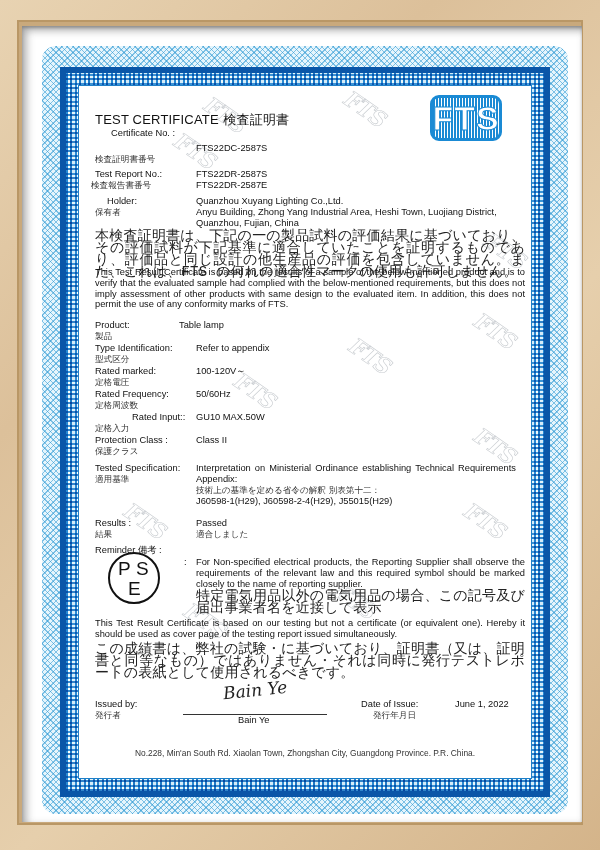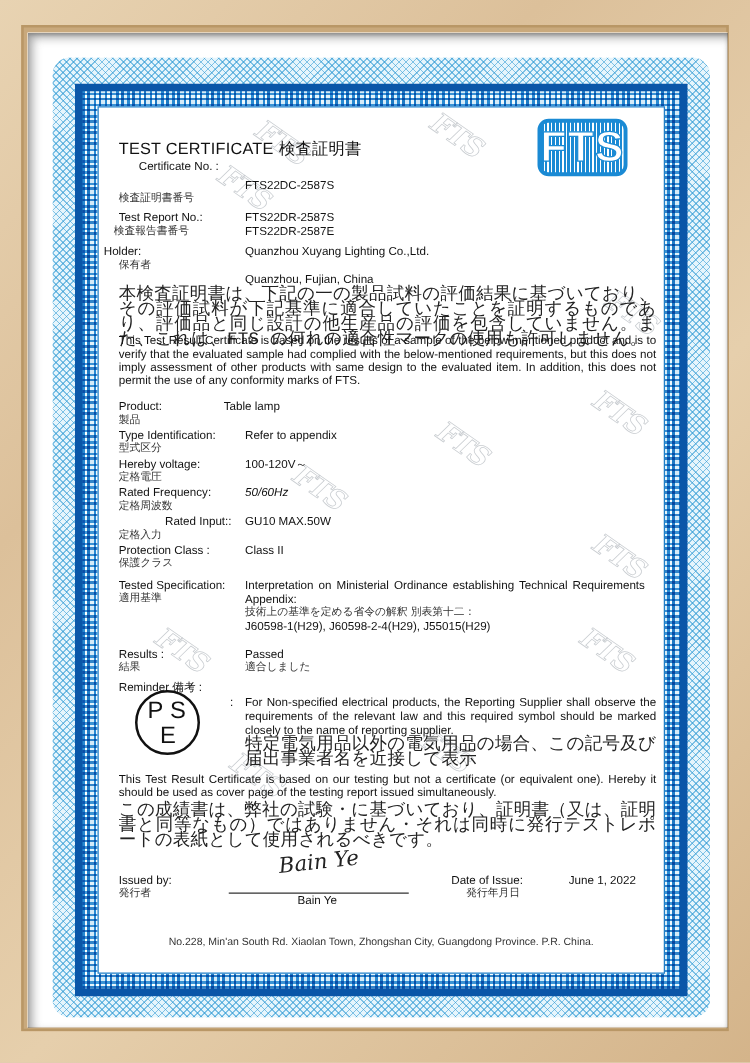--- a/index.html
+++ b/index.html
@@ -141,43 +141,44 @@
 
   <span class="txt" style="left:12px; top:40px;margin-left:16px;">Certificate No. :</span>
   <span class="txt jpt" style="left:12px; top:66px;">検査証明書番号</span>
   <span class="txt" style="left:113px; top:55px;">FTS22DC-2587S</span>
 
   <span class="txt" style="left:12px; top:81px;">Test Report No.:</span>
   <span class="txt jpt" style="left:8px; top:92px;">検査報告書番号</span>
   <span class="txt" style="left:113px; top:81px;">FTS22DR-2587S</span>
   <span class="txt" style="left:113px; top:92px;">FTS22DR-2587E</span>
 
-  <span class="txt" style="left:0; top:108px;text-align:right;">Holder:</span>
+  <span class="txt" style="left:24px; top:108px;text-align:right;">Holder:</span>
   <span class="txt jpt" style="left:12px; top:119px;">保有者</span>
   <span class="txt" style="left:113px; top:108px;">Quanzhou Xuyang Lighting Co.,Ltd.</span>
+  <span class="txt" style="left:113px; top:119px;">Anyu Building, Zhong Yang Industrial Area, Heshi Town, Luojiang District,</span>
   <span class="txt" style="left:113px; top:130px;">Quanzhou, Fujian, China</span>
 
   <div class="para jp" style="left:12px; top:142px;">本検査証明書は、下記の一の製品試料の評価結果に基づいており、その評価試料が下記基準に適合していたことを証明するものであり、評価品と同じ設計の他生産品の評価を包含していません。また、これは、FTS の何れの適合性マークの使用も許可しません。</div>
   <div class="para" style="left:12px; top:179px;">This Test Result Certificate is based on the results of a sample of the below-mentioned product and is to verify that the evaluated sample had complied with the below-mentioned requirements, but this does not imply assessment of other products with same design to the evaluated item. In addition, this does not permit the use of any conformity marks of FTS.</div>
 
   <span class="txt" style="left:12px; top:232px;">Product:</span>
   <span class="txt jpt" style="left:12px; top:243px;">製品</span>
   <span class="txt" style="left:96px; top:232px;">Table lamp</span>
 
   <span class="txt" style="left:12px; top:255px;">Type Identification:</span>
   <span class="txt jpt" style="left:12px; top:266px;">型式区分</span>
   <span class="txt" style="left:113px; top:255px;">Refer to appendix</span>
 
-  <span class="txt" style="left:12px; top:278px;">Hereby voltage:</span>
+  <span class="txt" style="left:12px; top:278px;">Rated marked:</span>
   <span class="txt jpt" style="left:12px; top:289px;">定格電圧</span>
   <span class="txt" style="left:113px; top:278px;">100-120V～</span>
 
   <span class="txt" style="left:12px; top:301px;">Rated Frequency:</span>
   <span class="txt jpt" style="left:12px; top:312px;">定格周波数</span>
-  <span class="txt" style="left:113px; top:301px;font-style:italic;">50/60Hz</span>
+  <span class="txt" style="left:113px; top:301px;">50/60Hz</span>
 
   <span class="txt" style="left:12px; top:324px;padding-left:37px;">Rated Input::</span>
   <span class="txt jpt" style="left:12px; top:335px;">定格入力</span>
   <span class="txt" style="left:113px; top:324px;">GU10 MAX.50W</span>
 
   <span class="txt" style="left:12px; top:347px;">Protection Class :</span>
   <span class="txt jpt" style="left:12px; top:358px;">保護クラス</span>
   <span class="txt" style="left:113px; top:347px;">Class II</span>
 
   <span class="txt" style="left:12px; top:375px;">Tested Specification:</span>

